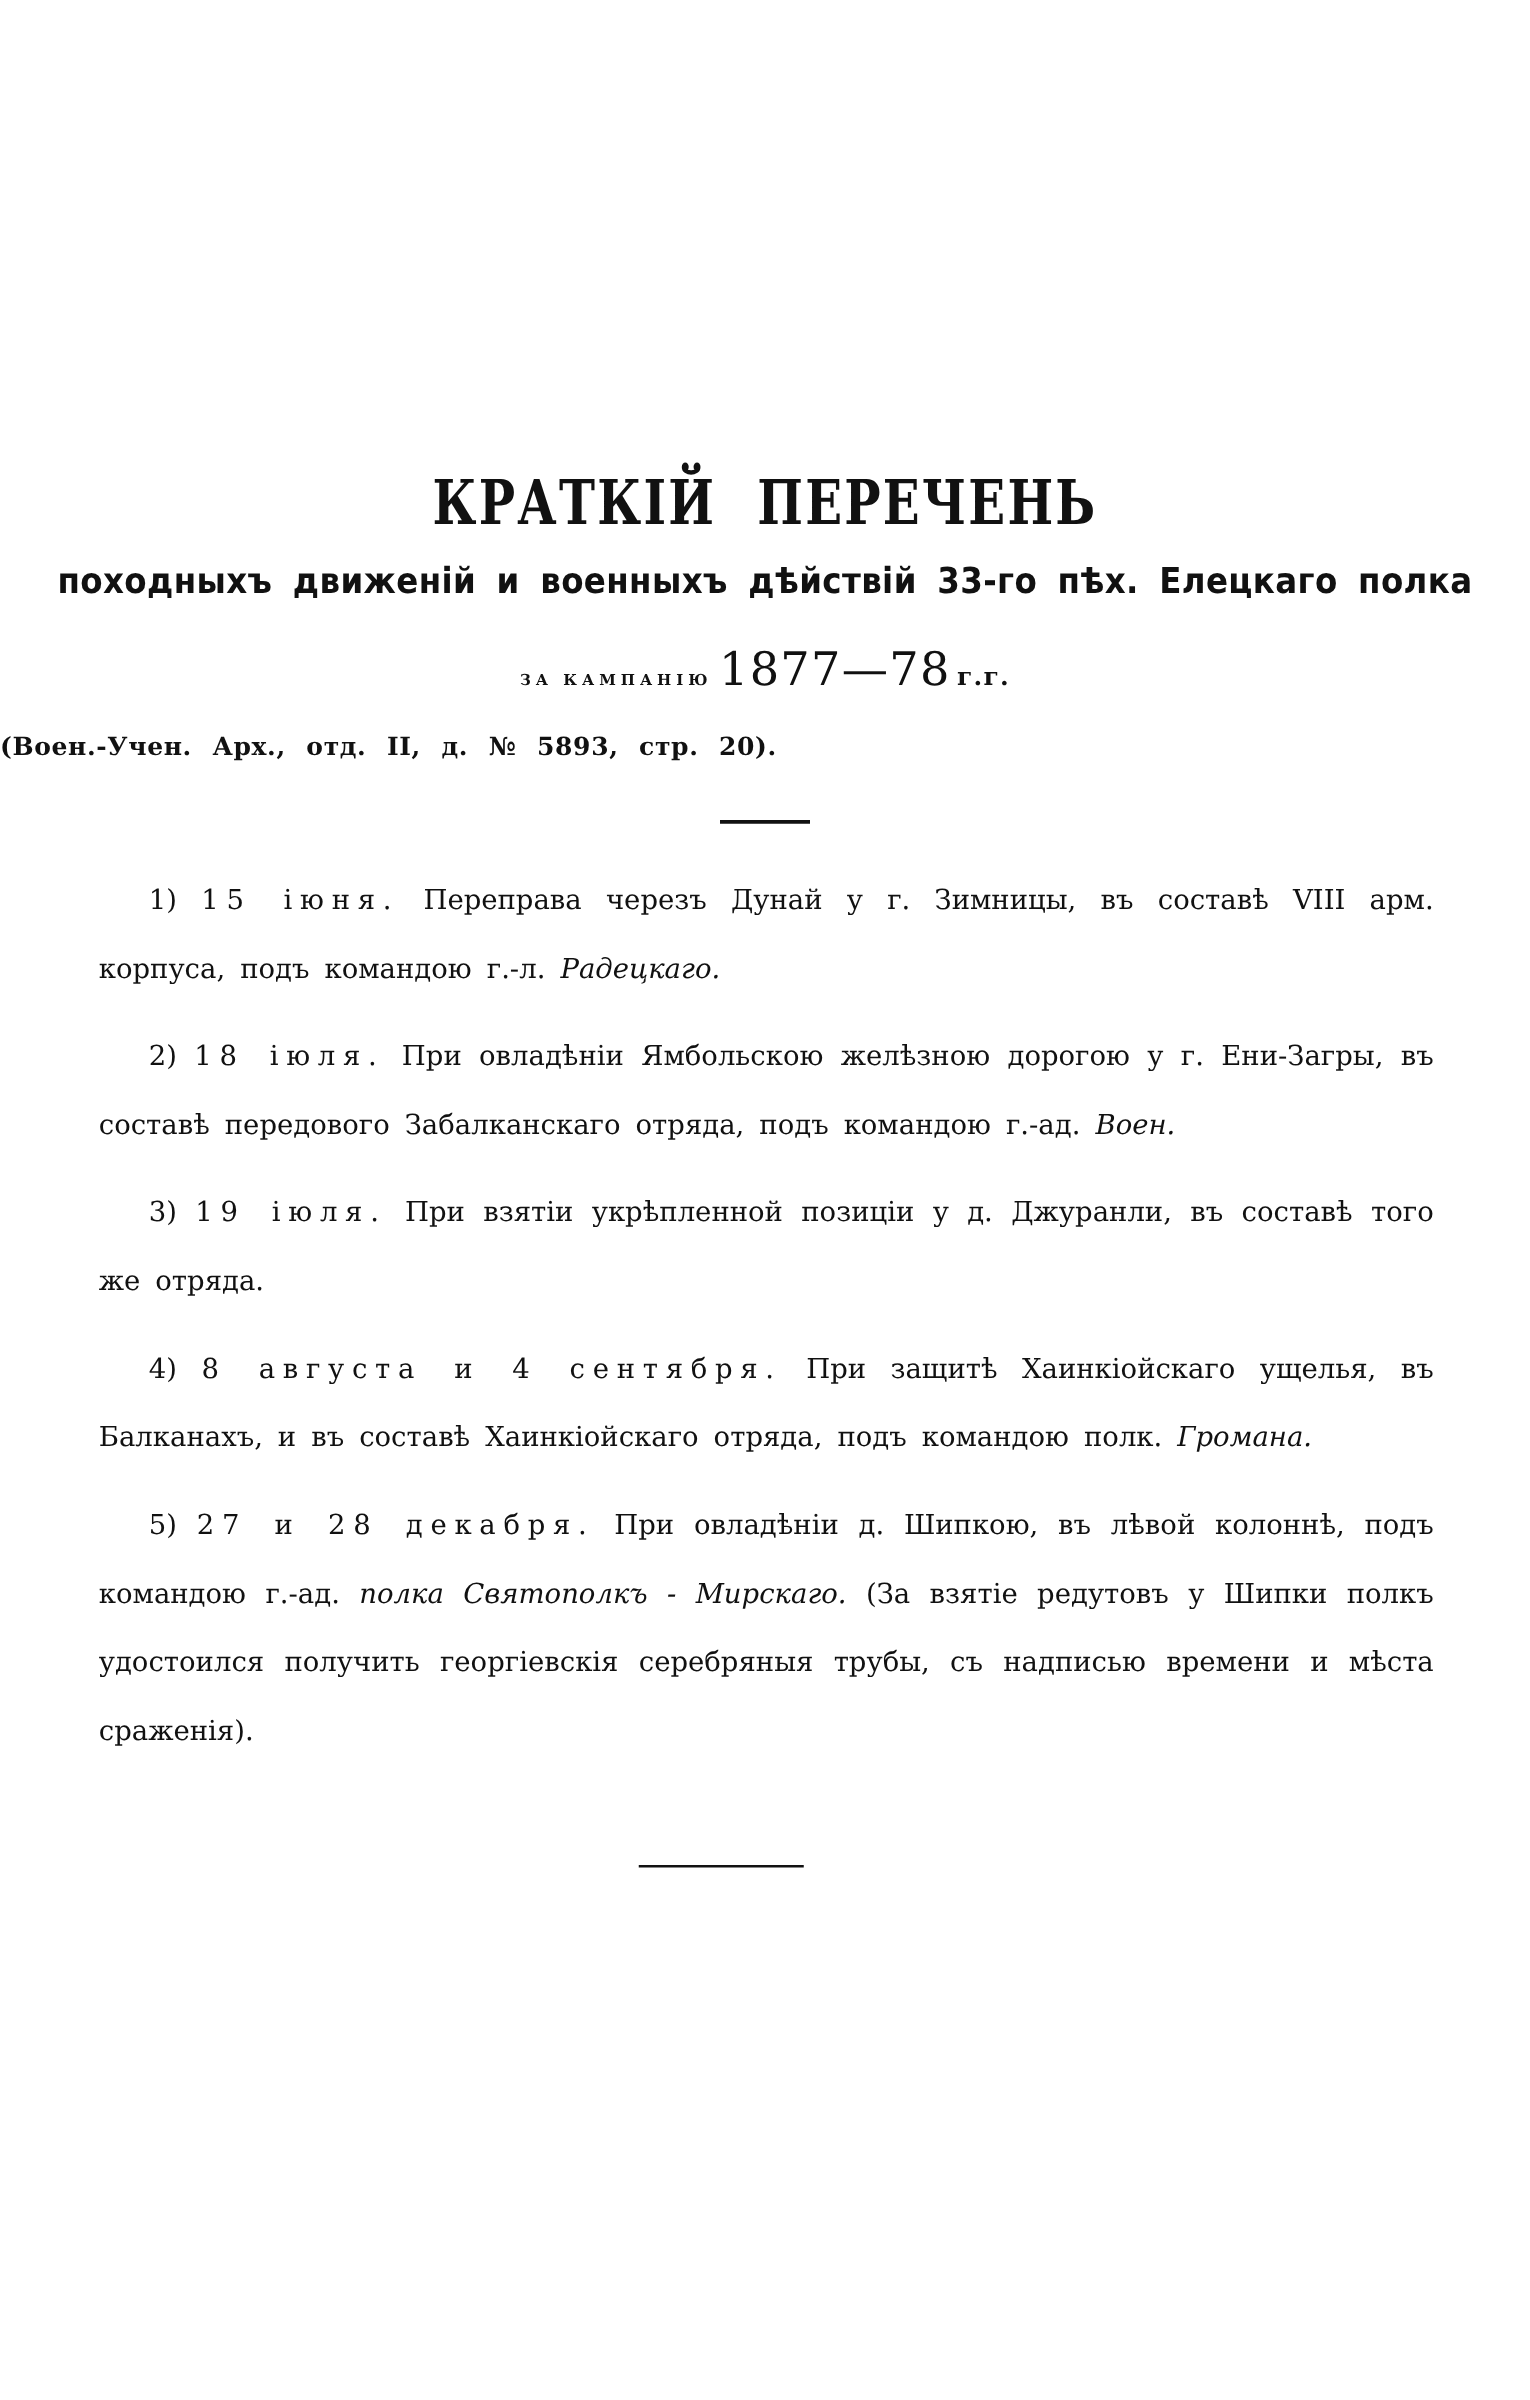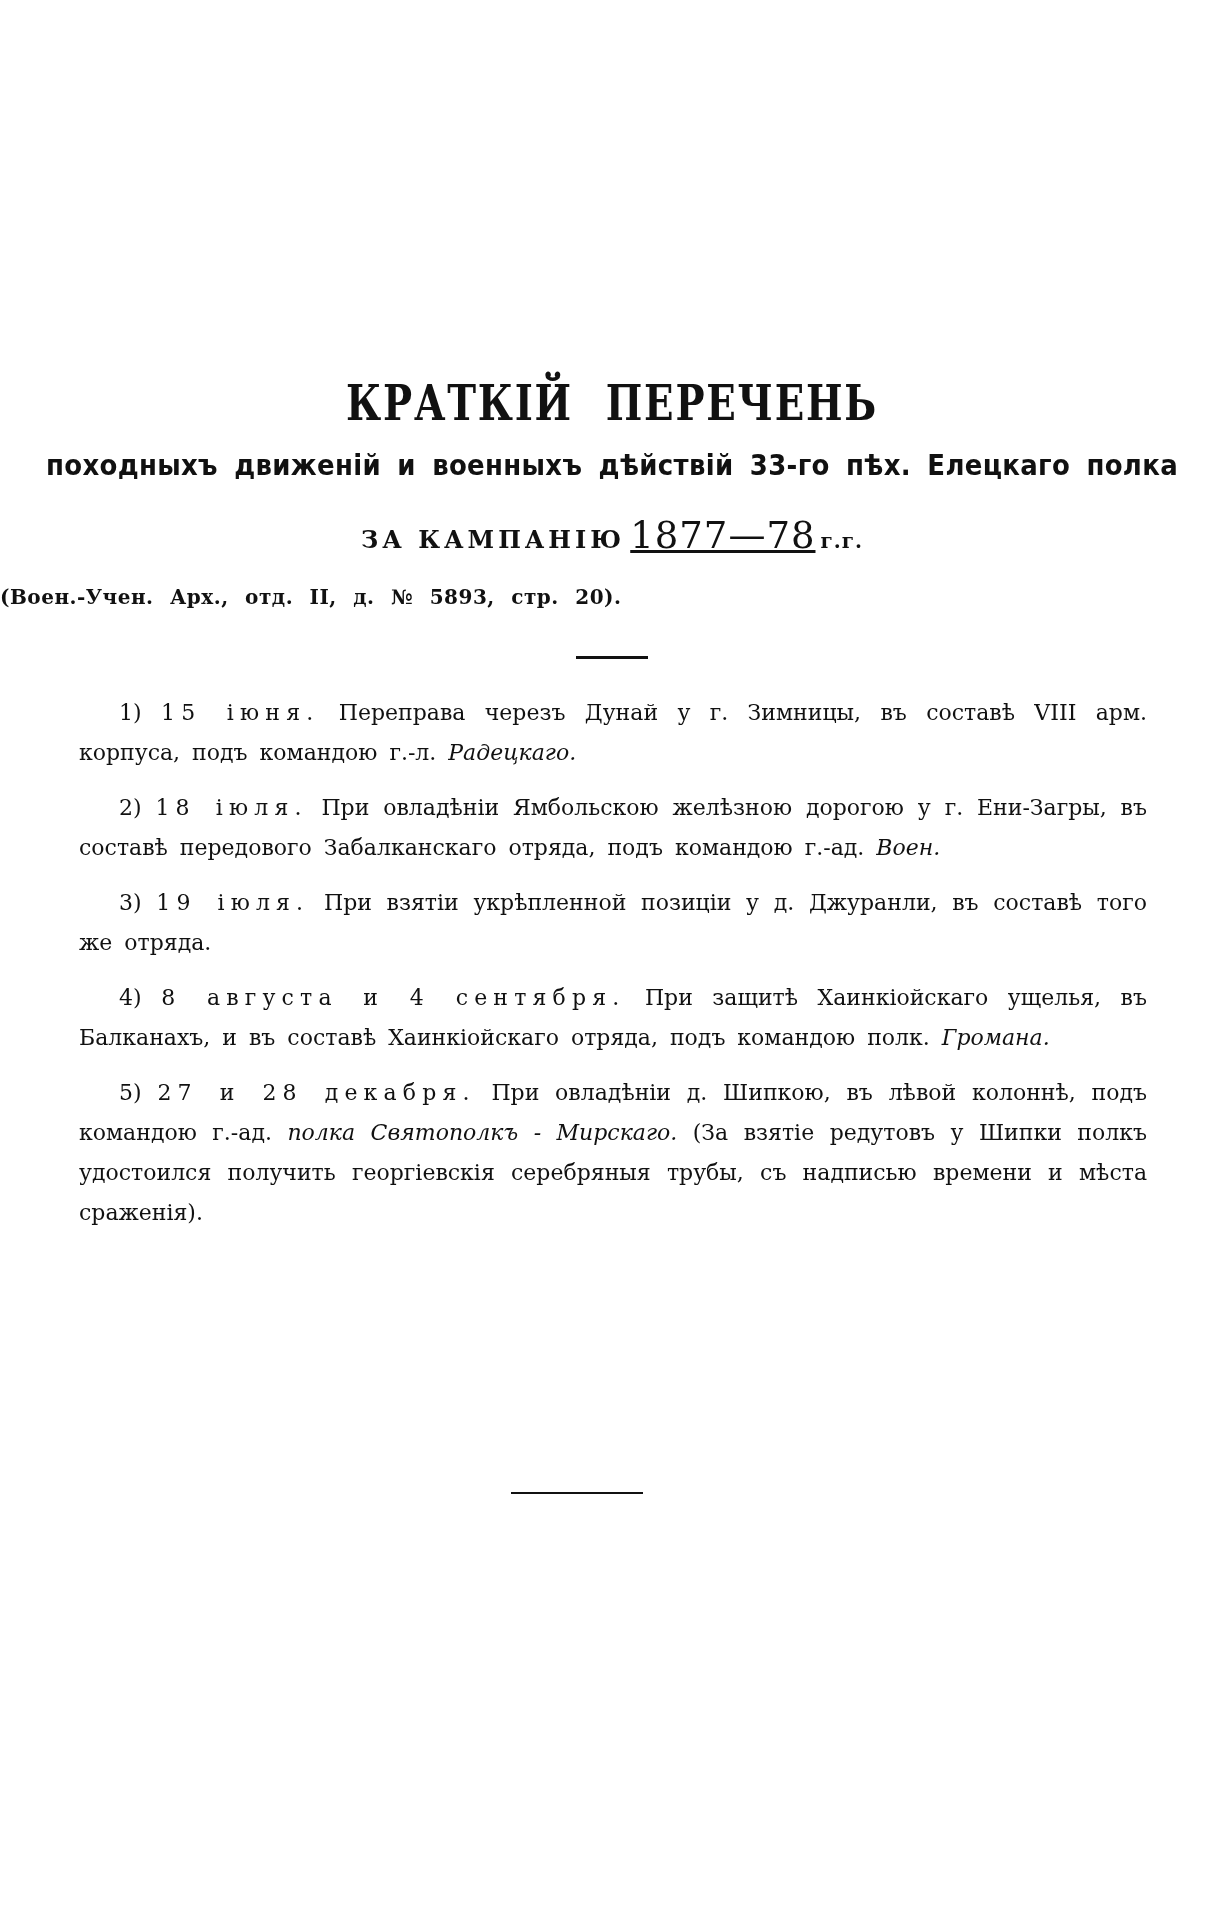--- a/index.html
+++ b/index.html
@@ -50,28 +50,27 @@
   .campaign-line {
     position: absolute;
     top: 514px;
     left: 0; right: 0;
     text-align: center;
     white-space: nowrap;
   }
   .campaign-prefix {
     font-family: "DejaVu Serif", serif;
     font-weight: bold;
-    font-size: 24px;
+    font-size: 12px;
     letter-spacing: 4px;
   }
   .campaign-years {
     font-family: "DejaVu Serif", serif;
     font-size: 37px;
     letter-spacing: 1px;
-    text-decoration: underline;
   }
   .campaign-suffix {
     font-family: "DejaVu Serif", serif;
     font-weight: bold;
     font-size: 20px;
     letter-spacing: 1px;
   }
   .doc-reference {
     position: absolute;
     top: 585px;
@@ -104,21 +103,21 @@
   }
 
   
   .doc-body {
     position: absolute;
     top: 693px;
     left: 79px;
     width: 1068px;
     font-family: "DejaVu Serif", serif;
     font-size: 22px;
-    line-height: 40px;
+    line-height: 55px;
     text-align: justify;
     word-spacing: 5px;
   }
   .item {
     margin: 0 0 15px 0;
     text-indent: 40px;
   }
   .item .date {
     letter-spacing: 0.28em;
   }

